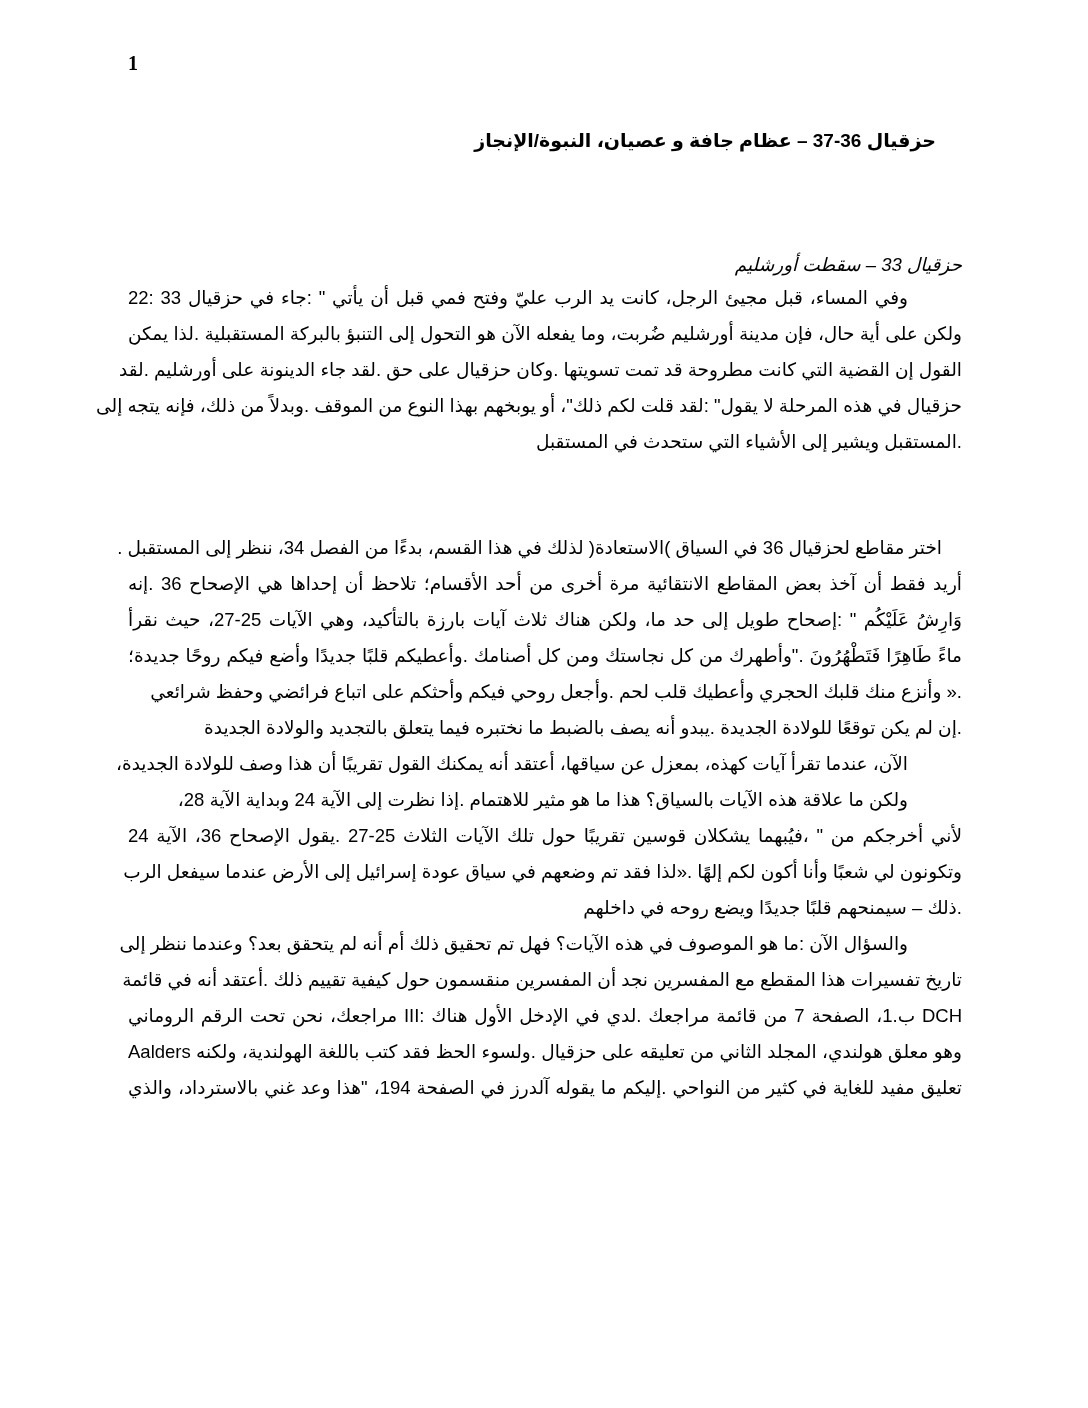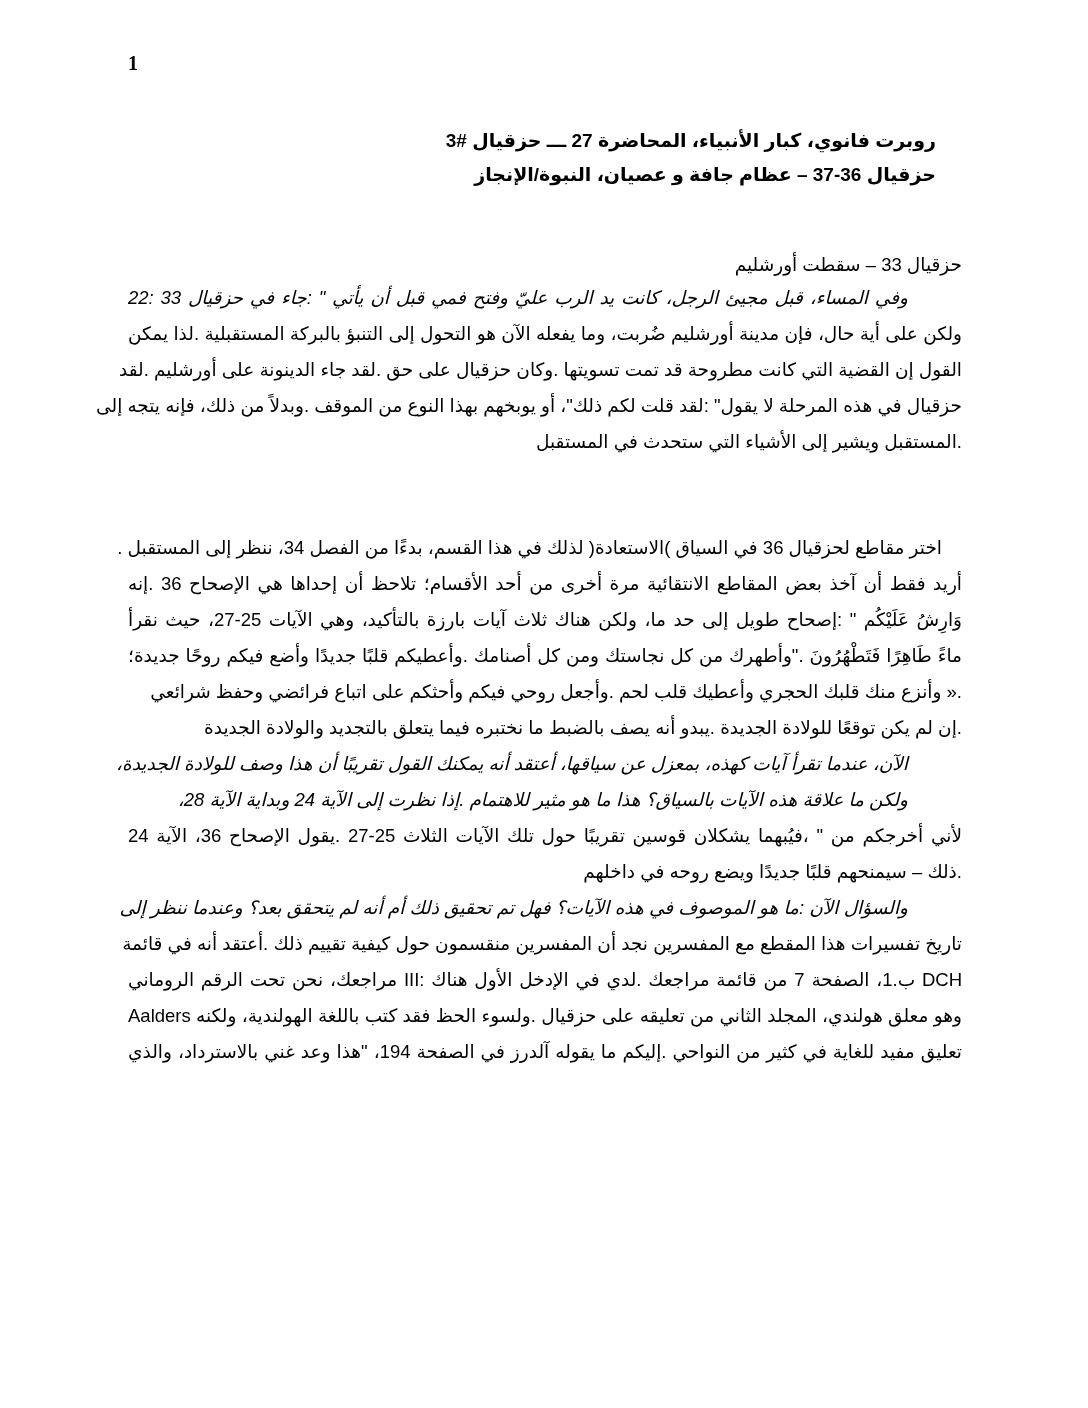--- a/index.html
+++ b/index.html
@@ -45,37 +45,37 @@
     }
     .line {
       height: 36px;
       line-height: 36px;
       white-space: nowrap;
       overflow: visible;
       text-align: justify;
       text-align-last: justify;
     }
     .line.short { text-align-last: right; }
-    .line.indent { padding-right: 54px; font-style: italic; }
+    .line.indent { padding-right: 54px; }
     .line.indent-small { padding-right: 20px; margin-top: 32px; }
     .section-heading {
       height: 30px;
       line-height: 30px;
       text-align: right;
       white-space: nowrap;
+      font-style: italic;
     }
     .gap { height: 38px; }
   </style>
 </head>
 <body>
 
 <div class="page-number">1</div>
 
 <div class="title-block">
-  <div class="title-line">روبرت فانوي، كبار الأنبياء، المحاضرة 27 ـــ حزقيال  #3</div>
   <div class="title-line">حزقيال 36-37 – عظام جافة و عصيان، النبوة/الإنجاز</div>
 </div>
 
 <div class="body-block">
   <div class="section-heading">حزقيال 33 – سقطت أورشليم</div>
 
   <div>
     <div class="line indent">وفي المساء، قبل مجيئ الرجل، كانت يد الرب عليّ وفتح فمي قبل أن يأتي  " :جاء في حزقيال 33 :22</div>
     <div class="line">ولكن على أية حال، فإن مدينة أورشليم ضُربت، وما يفعله الآن هو التحول إلى التنبؤ بالبركة المستقبلية .لذا يمكن</div>
     <div class="line">القول إن القضية التي كانت مطروحة قد تمت تسويتها .وكان حزقيال على حق .لقد جاء الدينونة على أورشليم .لقد</div>
@@ -88,20 +88,21 @@
   <div>
     <div class="line indent-small">اختر مقاطع لحزقيال 36 في السياق )الاستعادة(        لذلك في هذا القسم، بدءًا من الفصل 34، ننظر إلى المستقبل .</div>
     <div class="line">أريد فقط أن آخذ بعض المقاطع الانتقائية مرة أخرى من أحد الأقسام؛ تلاحظ أن إحداها هي الإصحاح 36 .إنه</div>
     <div class="line">وَارِشُ عَلَيْكُم " :إصحاح طويل إلى حد ما، ولكن هناك ثلاث آيات بارزة بالتأكيد، وهي الآيات 25-27، حيث نقرأ</div>
     <div class="line">ماءً طَاهِرًا فَتَطْهُرُونَ ."وأطهرك من كل نجاستك ومن كل أصنامك .وأعطيكم قلبًا جديدًا وأضع فيكم روحًا جديدة؛</div>
     <div class="line short">.« وأنزع منك قلبك الحجري وأعطيك قلب لحم .وأجعل روحي فيكم وأحثكم على اتباع فرائضي وحفظ شرائعي</div>
     <div class="line short">.إن لم يكن توقعًا للولادة الجديدة .يبدو أنه يصف بالضبط ما نختبره فيما يتعلق بالتجديد والولادة الجديدة</div>
     <div class="line indent">الآن، عندما تقرأ آيات كهذه، بمعزل عن سياقها، أعتقد أنه يمكنك القول تقريبًا أن هذا وصف للولادة الجديدة،</div>
     <div class="line indent short">ولكن ما علاقة هذه الآيات بالسياق؟ هذا ما هو مثير للاهتمام .إذا نظرت إلى الآية 24 وبداية الآية 28،</div>
     <div class="line">لأني أخرجكم من  " ،فيُبهما يشكلان قوسين تقريبًا حول تلك الآيات الثلاث 25-27 .يقول الإصحاح 36، الآية 24</div>
+    <div class="line">وتكونون لي شعبًا وأنا أكون لكم إلهًا .«لذا فقد تم وضعهم في سياق عودة إسرائيل إلى الأرض عندما سيفعل الرب</div>
     <div class="line short">.ذلك – سيمنحهم قلبًا جديدًا ويضع روحه في داخلهم</div>
     <div class="line indent">والسؤال الآن :ما هو الموصوف في هذه الآيات؟ فهل تم تحقيق ذلك أم أنه لم يتحقق بعد؟ وعندما ننظر إلى</div>
     <div class="line">تاريخ تفسيرات هذا المقطع مع المفسرين نجد أن المفسرين منقسمون حول كيفية تقييم ذلك .أعتقد أنه في قائمة</div>
     <div class="line">DCH ب.1، الصفحة 7 من قائمة مراجعك .لدي في الإدخل الأول هناك :III مراجعك، نحن تحت الرقم الروماني</div>
     <div class="line">وهو معلق هولندي، المجلد الثاني من تعليقه على حزقيال .ولسوء الحظ فقد كتب باللغة الهولندية، ولكنه  Aalders</div>
     <div class="line">تعليق مفيد للغاية في كثير من النواحي .إليكم ما يقوله آلدرز في الصفحة 194، "هذا وعد غني بالاسترداد، والذي</div>
   </div>
 </div>
 
 </body></html>

